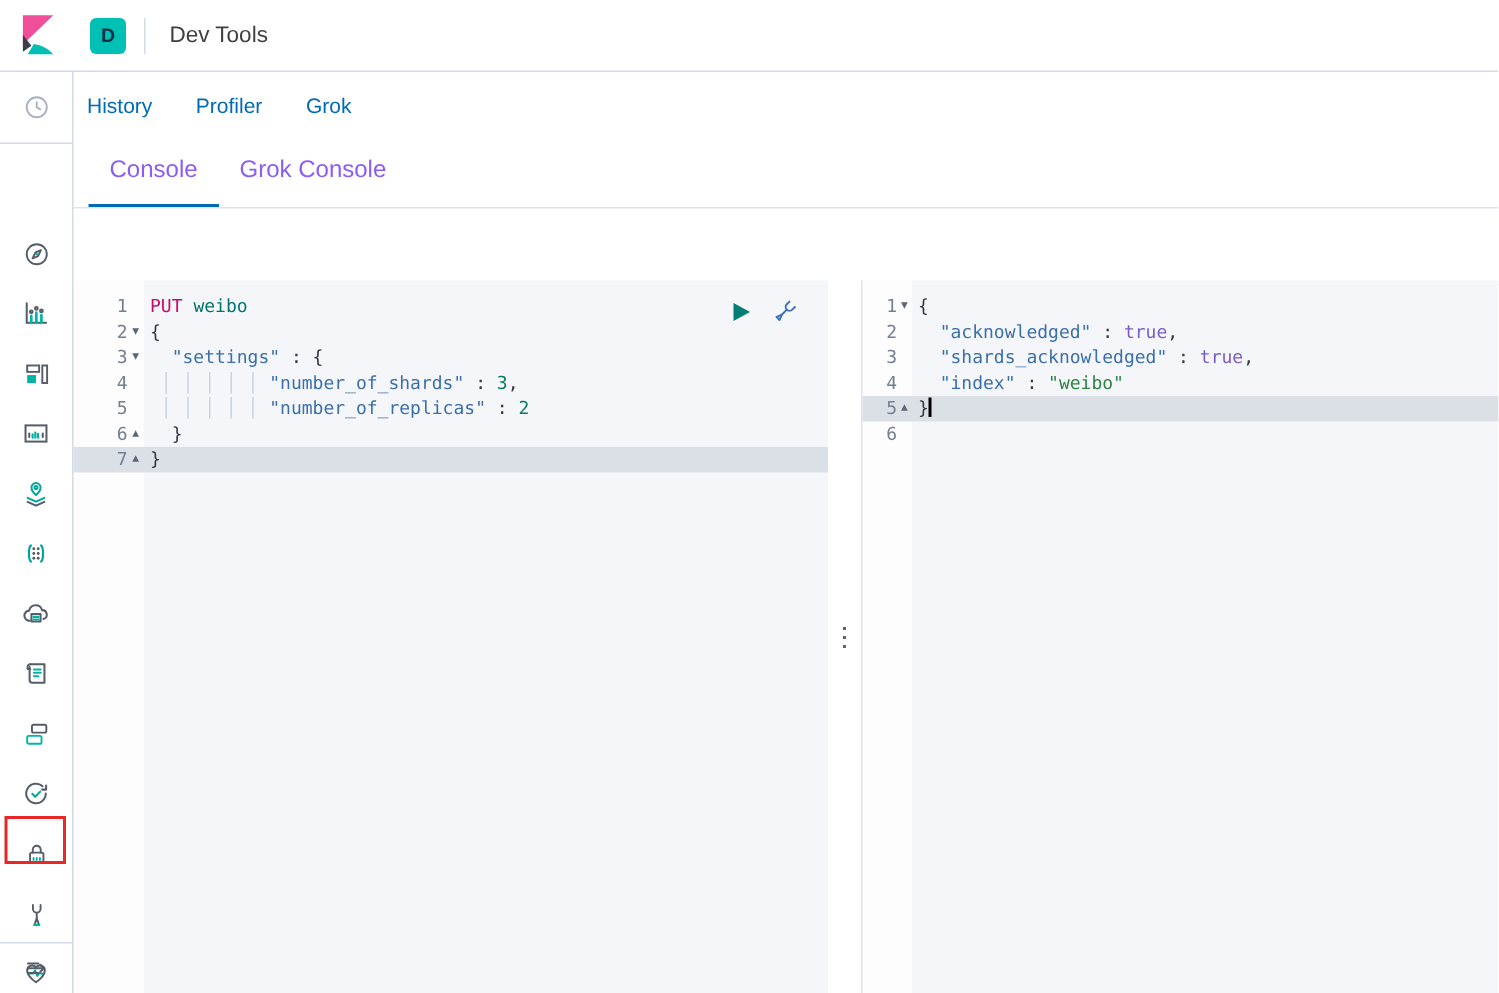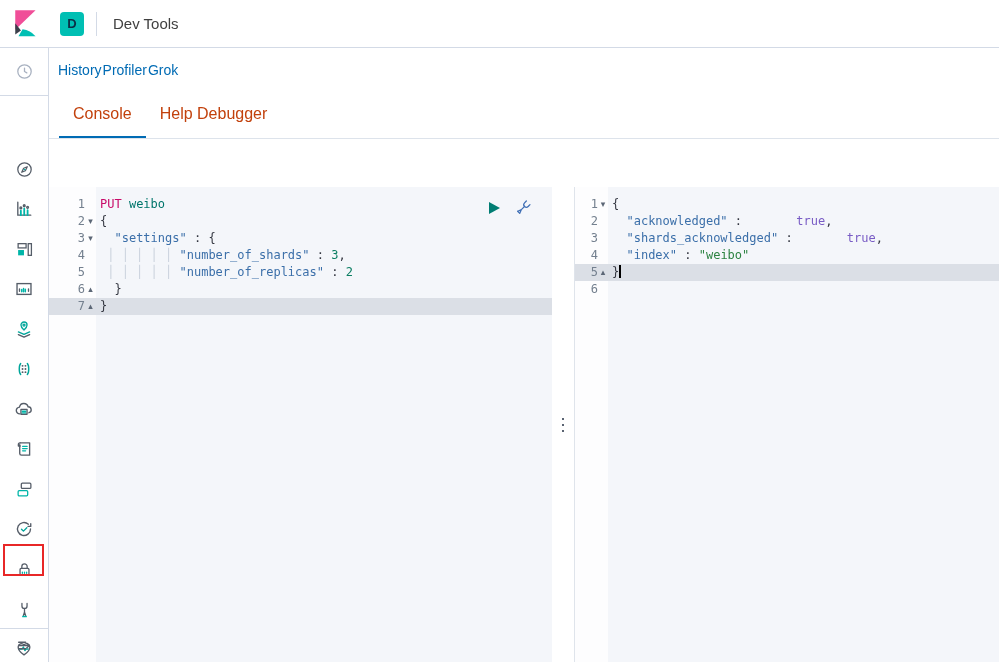--- a/index.html
+++ b/index.html
@@ -21,24 +21,24 @@
   .sb-list { position:absolute; top:101px; left:0; right:0; }
   .sb-item { height:40px; display:flex; align-items:center; justify-content:center; cursor:pointer; }
   .sb-bottom { position:absolute; bottom:0; left:0; right:0; height:34px; border-top:1px solid #D3DAE6;
                display:flex; align-items:center; justify-content:center; }
   .sb-item svg, .sb-recent svg, .sb-bottom svg { display:block; }
   .annotation-box { position:absolute; left:3px; top:544px; width:41px; height:32px;
                     border:2px solid #E82727; z-index:6; pointer-events:none; }
 
   
   .main { position:absolute; top:48px; left:49px; right:0; bottom:0; background:#fff; }
-  .devtools-nav { height:43px; display:flex; align-items:center; padding-left:9px; gap:1px; }
+  .devtools-nav { height:43px; display:flex; align-items:center; padding-left:9px; gap:29px; }
   .nav-link { font-size:14px; font-weight:500; color:#006BB4; cursor:pointer; }
   .tabs-row { height:48px; border-bottom:1px solid #DDE3EB; display:flex; align-items:stretch; padding-left:10px; }
-  .tab { display:flex; align-items:center; padding:0 14px; font-size:16px; color:#c2410c;
+  .tab { display:flex; align-items:center; padding:0 14px; font-size:16px; color:#8b5cf6;
          border-bottom:2px solid transparent; cursor:pointer; }
   .tab.active { border-bottom-color:#006BB4; font-weight:500; }
 
   
   .editor-area { position:absolute; top:139px; left:0; right:0; bottom:0; display:flex;
                  box-shadow: inset 0 5px 5px -5px rgba(60,80,110,.14); }
   .pane { position:relative; padding-top:9px; font-family:"DejaVu Sans Mono", monospace; font-size:12px; line-height:17px; }
   .pane-left  { width:503px; background:linear-gradient(90deg,#FDFDFE 47px,#F4F6FA 47px); }
   .pane-right { flex:1; border-left:1px solid #DFE4EB; background:linear-gradient(90deg,#FDFDFE 33px,#F4F6FA 33px); }
   .splitter { width:22px; background:#fff; display:flex; align-items:center; justify-content:center; cursor:col-resize; }
@@ -55,21 +55,21 @@
              font-family:"DejaVu Sans", sans-serif; }
   .pane-right .ed-fold { width:10px; }
   .ed-content { flex:1; white-space:pre; padding-left:4px; color:#343741; }
   .ed-cursor { display:inline-block; width:1.5px; height:13px; background:#000; vertical-align:-2px; }
 
   .tk-method { color:#C80A68; }
   .tk-url    { color:#00756B; }
   .tk-key    { color:#3B6FA9; }
   .tk-punct  { color:#343741; }
   .tk-num    { color:#0B7E62; }
-  .tk-bool   { color:#795CC5;margin-left:47px; }
+  .tk-bool   { color:#795CC5; }
   .tk-str    { color:#2D8342; }
   .tk-guide  { color:#C9D1DC; }
   .tk-plain  { color:#343741; }
 
   .editor-actions { position:absolute; top:12px; right:20px; display:flex; gap:14px; align-items:center; }
   .editor-actions .btn { cursor:pointer; display:flex; align-items:center; }
 </style>
 </head>
 <body>
 
@@ -212,21 +212,21 @@
 <div class="main">
 
   <div class="devtools-nav">
     <span class="nav-link">History</span>
     <span class="nav-link">Profiler</span>
     <span class="nav-link">Grok</span>
   </div>
 
   <div class="tabs-row">
     <div class="tab active">Console</div>
-    <div class="tab">Help Debugger</div>
+    <div class="tab">Grok Console</div>
   </div>
 
   <div class="editor-area">
 
     <div class="pane pane-left">
       <div class="editor-actions">
         <span class="btn">
           <svg width="14" height="14" viewBox="0 0 14 14">
             <polygon points="2,1 13,7 2,13" fill="#017D73"></polygon>
           </svg>

